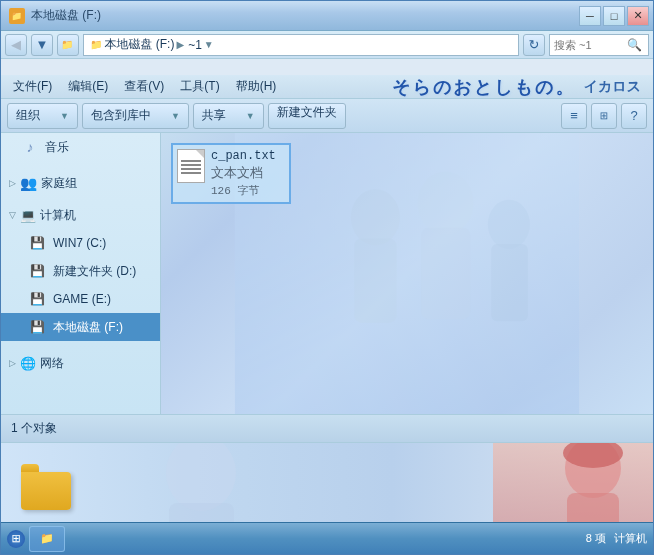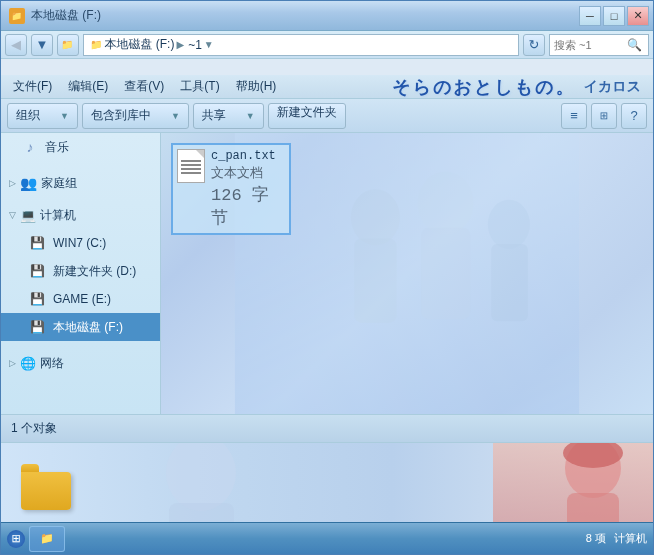--- a/index.html
+++ b/index.html
@@ -411,21 +411,21 @@
     .file-name {
       font-size: 12px;
       color: #1a3a5a;
       font-weight: normal;
     }
     .file-type {
       font-size: 13px;
       color: #556677;
     }
     .file-size {
-      font-size: 17px;
+      font-size: 11px;
       color: #556677;
     }
 
     
     .statusbar {
       height: 28px;
       background: linear-gradient(180deg, #c8dff0, #b8d2e8);
       border-top: 1px solid #aaccdd;
       display: flex;
       align-items: center;

